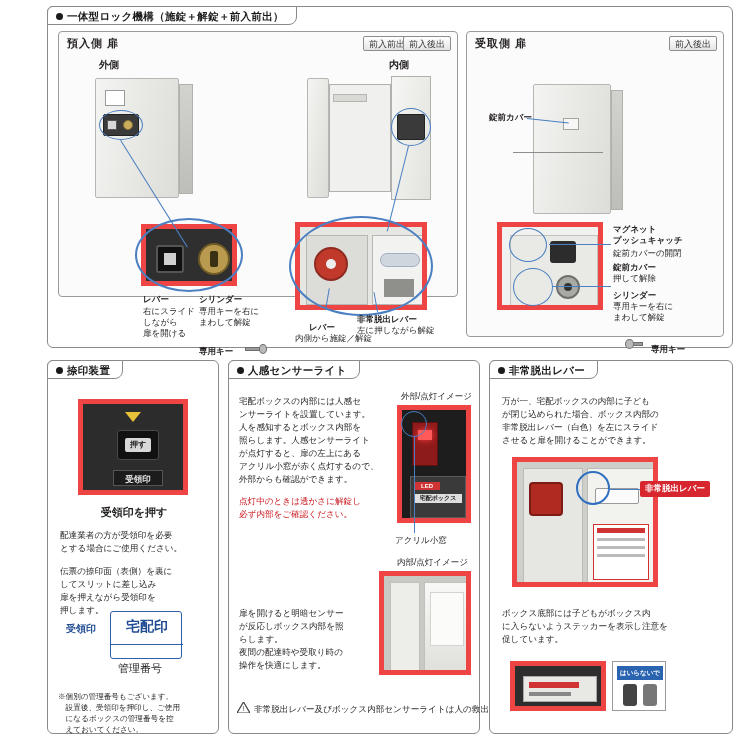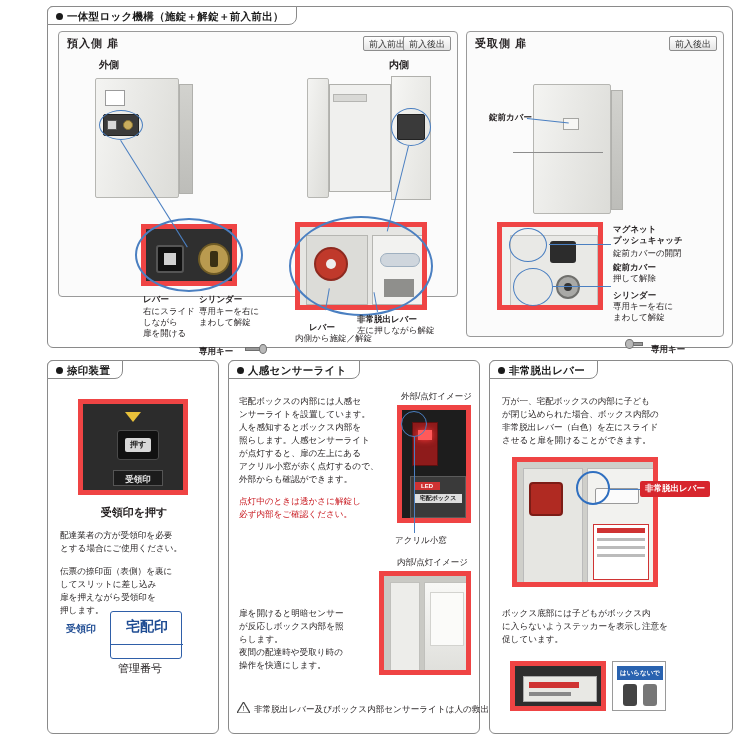--- a/index.html
+++ b/index.html
@@ -285,20 +285,24 @@
 扉を押えながら受領印を
 押します。</div>
 
     <div class="lbl b" style="left:18px; top:262px; font-size:10px; color:#1f4c93;">受領印</div>
     <div class="stampbadge" style="left:62px; top:250px; width:72px; height:48px;">
       <div style="position:absolute; left:0; top:6px; width:72px; text-align:center; font-size:14px; font-weight:bold; color:#1f4c93;">宅配印</div>
       <div style="position:absolute; left:0; bottom:2px; width:72px; height:12px; border-top:1px solid #2f5fa8;"></div>
     </div>
     <div class="lbl" style="left:70px; top:302px; font-size:11px;">管理番号</div>
 
+    <div class="para smallnote" style="left:10px; top:330px; width:158px; white-space:pre-line;">※個別の管理番号もございます。
+　設置後、受領印を押印し、ご使用
+　になるボックスの管理番号を控
+　えておいてください。</div>
   </div>
 
   <div class="panel" id="panelSensor">
     <div class="panel-title">
       <span class="bullet"></span><span>人感センサーライト</span>
     </div>
 
     <div class="para" style="left:10px; top:34px; width:152px; white-space:pre-line;">宅配ボックスの内部には人感セ
 ンサーライトを設置しています。
 人を感知するとボックス内部を

